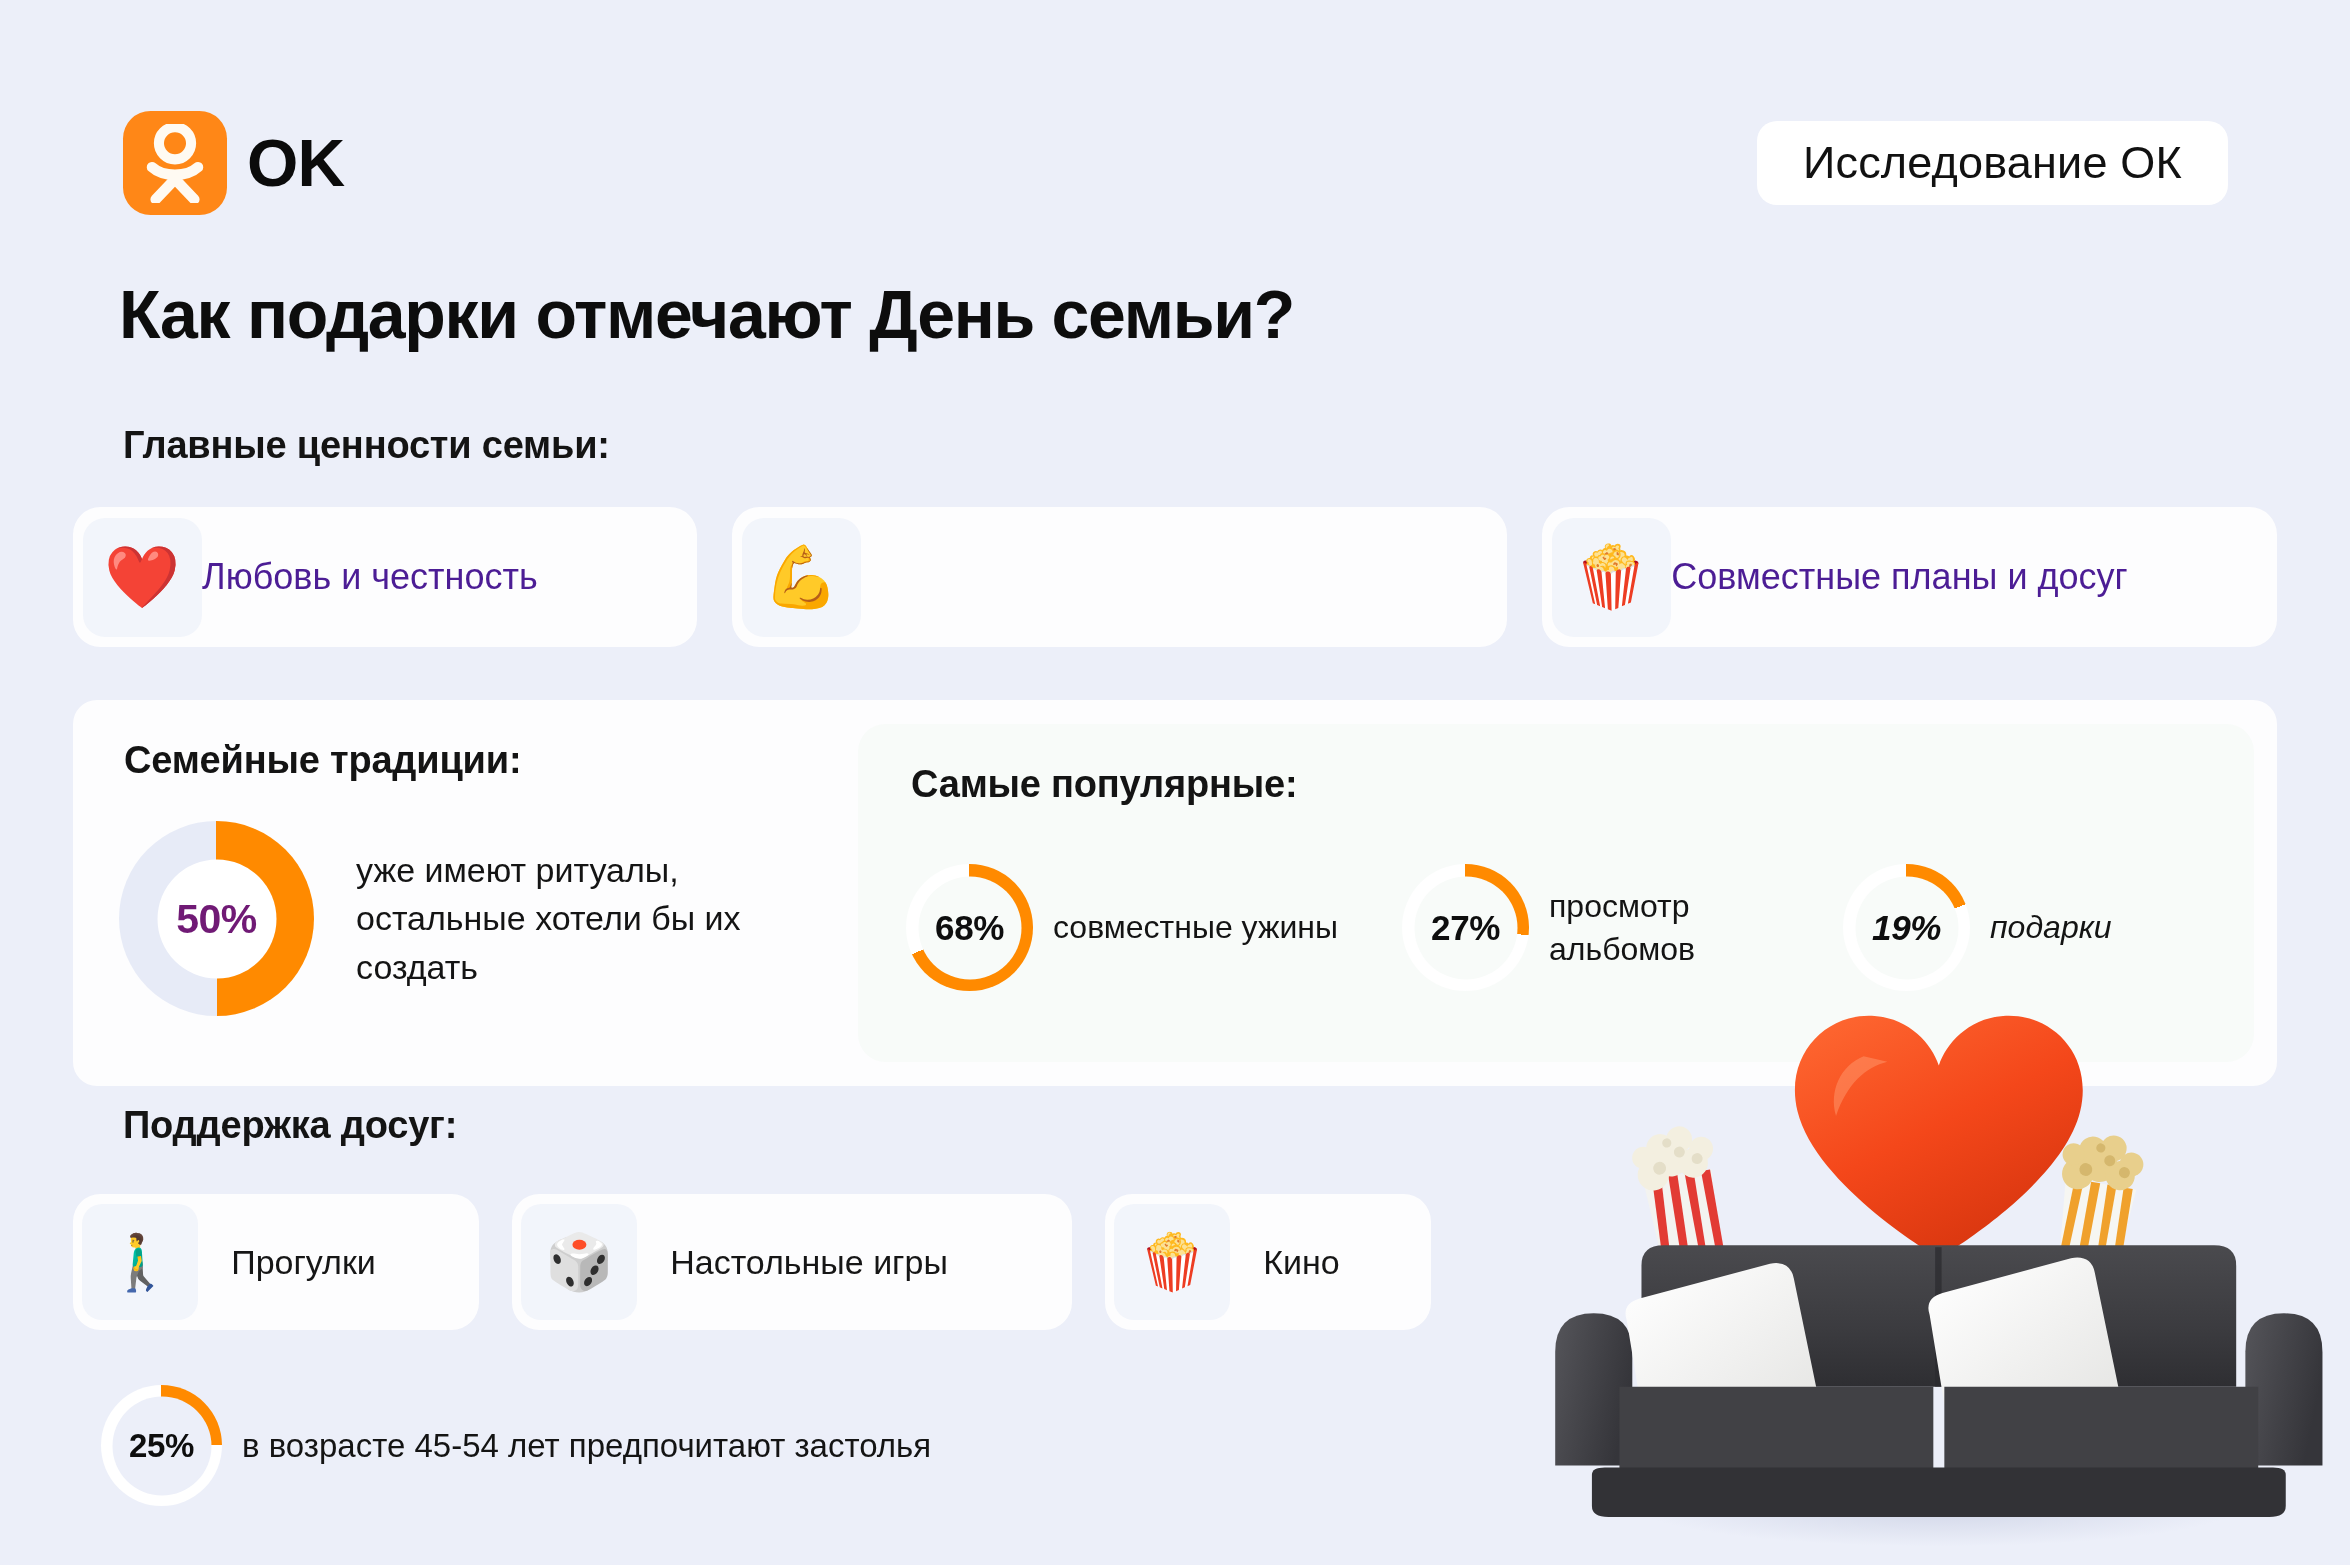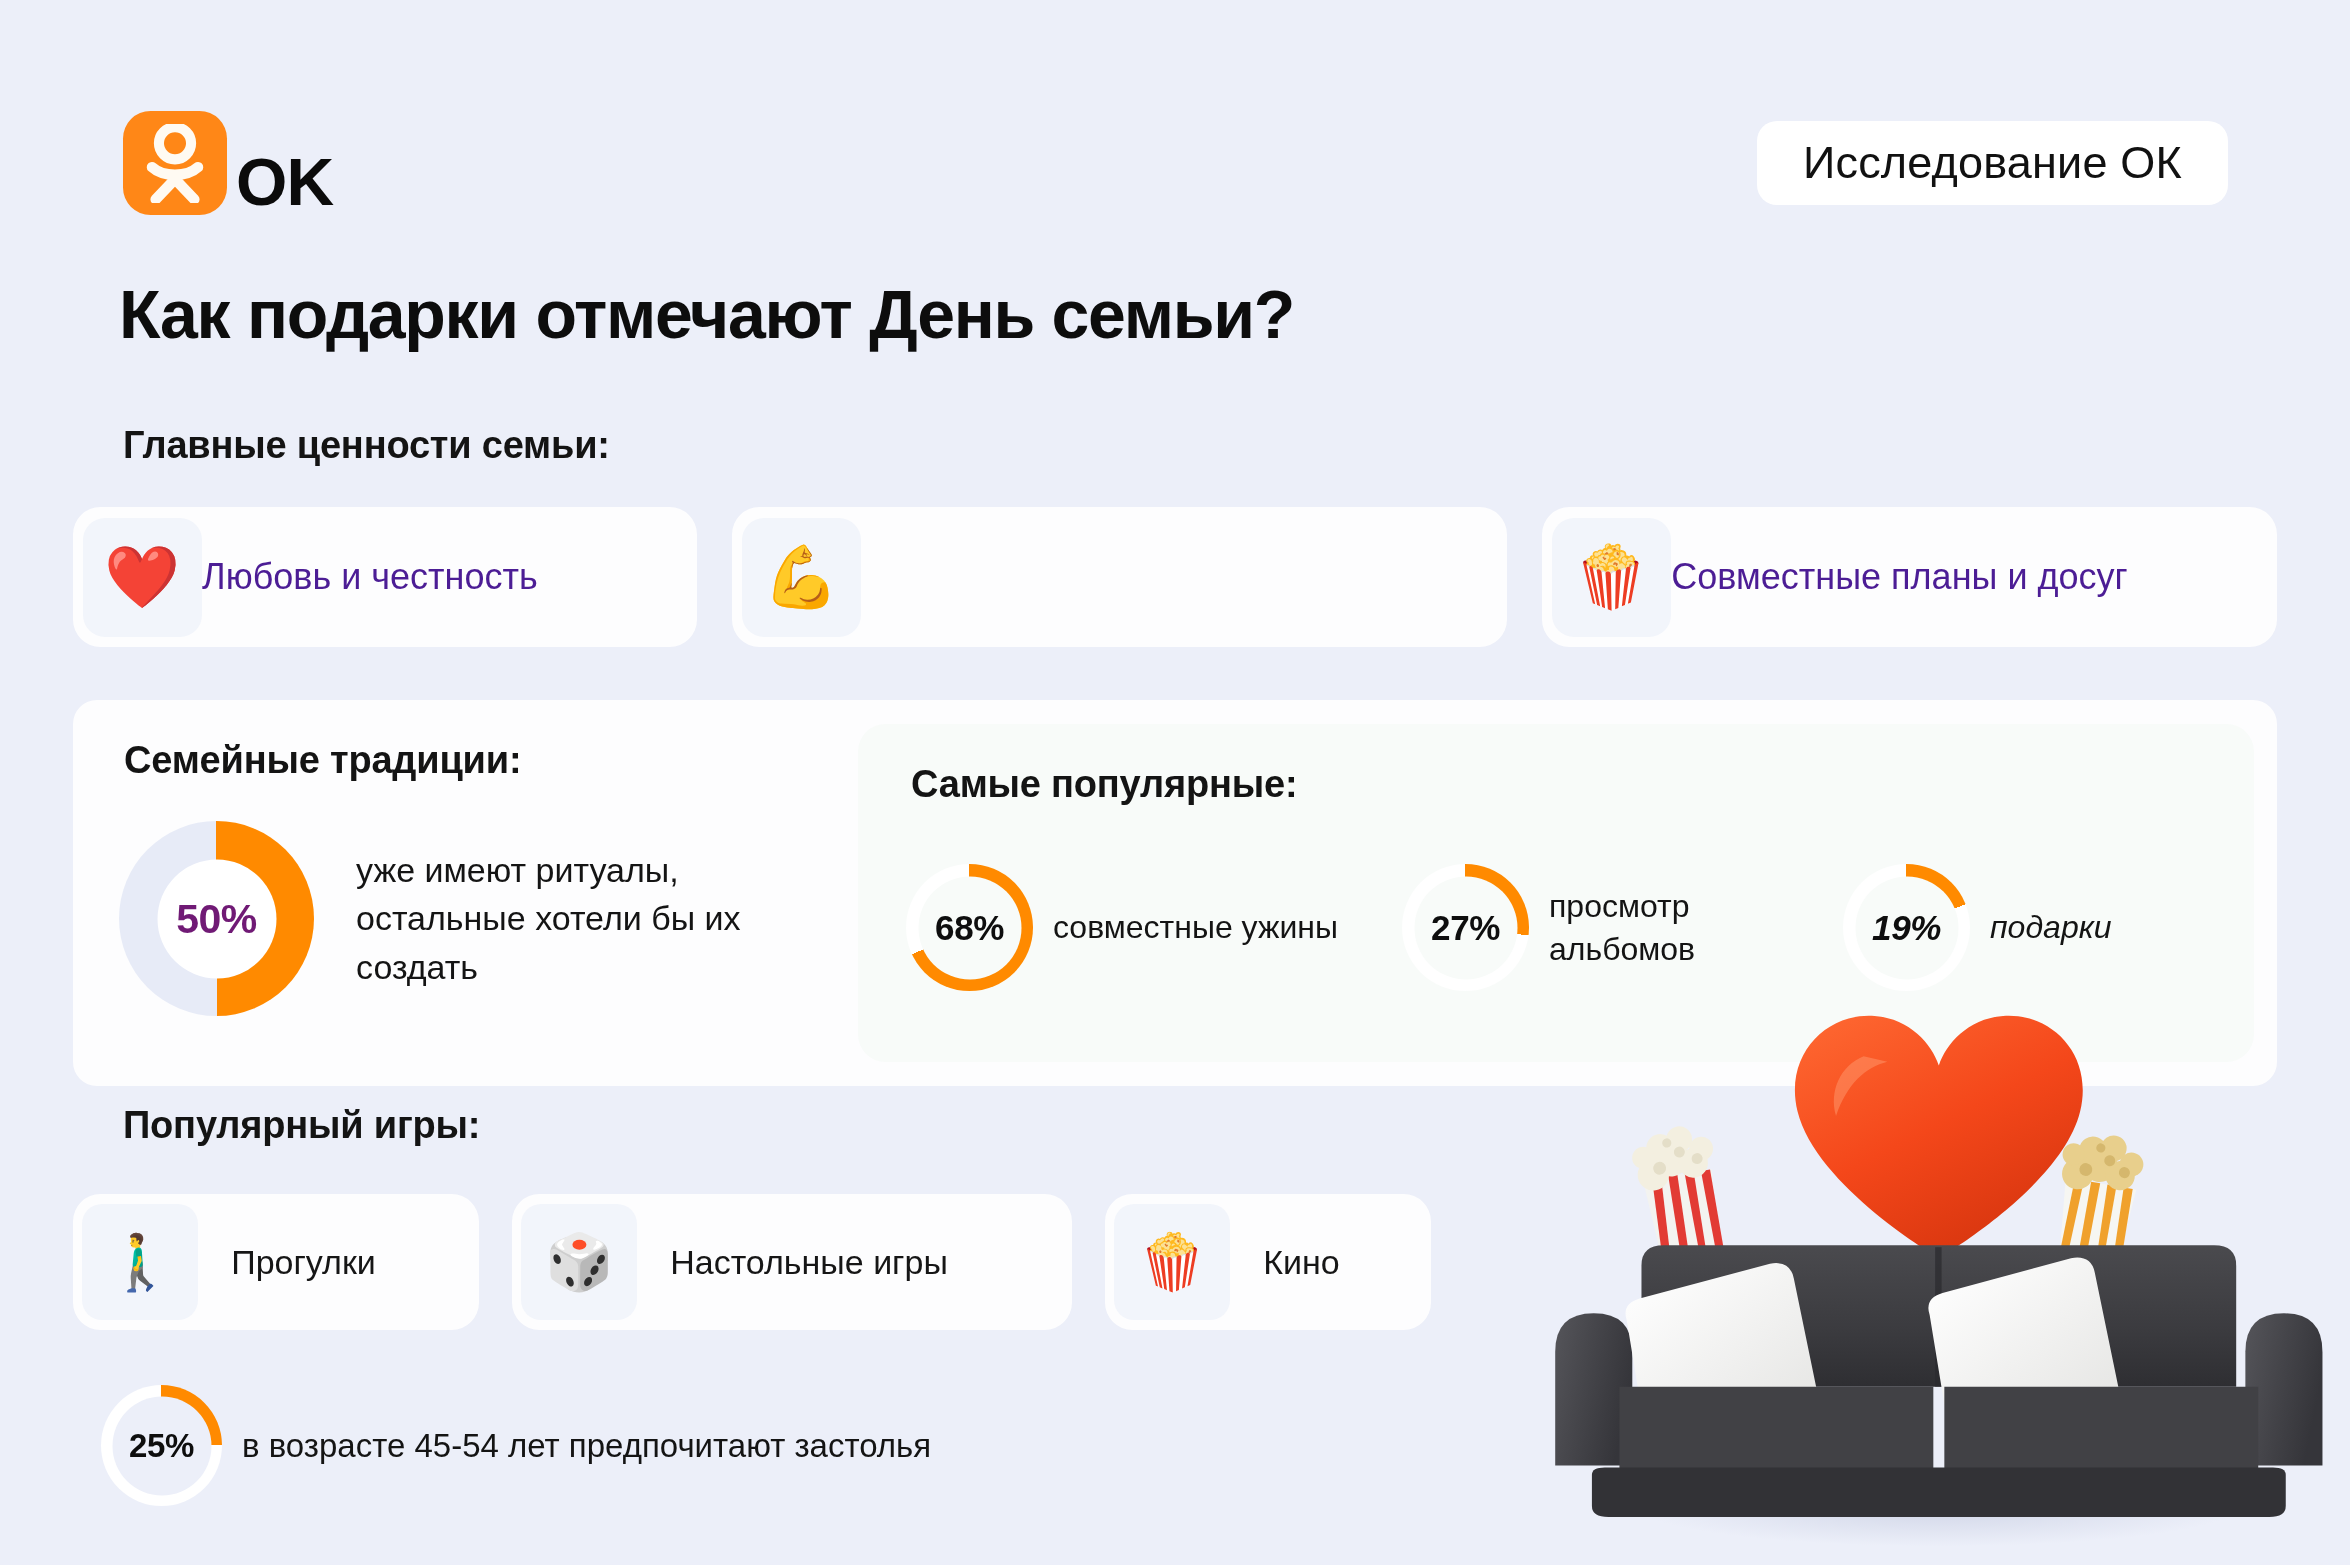--- a/index.html
+++ b/index.html
@@ -32,22 +32,22 @@
     top: 115px;
     width: 2105px;
     height: 96px;
     display: flex;
     align-items: center;
     justify-content: space-between;
   }
 
   .logo-wrap {
     display: flex;
-    align-items: flex-end;
-    gap: 9px;
+    align-items: center;
+    gap: 20px;
   }
 
   .logo-tile {
     width: 104px;
     height: 104px;
     border-radius: 27.5px;
     background: #ff8717;
     display: flex;
     align-items: center;
     justify-content: center;
@@ -449,21 +449,21 @@
               <span>19%</span>
             </div>
           </div>
           <div class="ring-label">подарки</div>
         </div>
 
       </div>
     </div>
   </div>
 
-  <h2 id="leisure-heading" class="section-heading">Популярный игры:</h2>
+  <h2 id="leisure-heading" class="section-heading">Поддержка досуг:</h2>
 
   <div id="leisure-row">
 
     <div class="leisure-card l0">
       <div class="emoji-tile">
         <span class="glyph">🚶‍♂️</span>
       </div>
       <div class="leisure-label">Прогулки</div>
     </div>
 

